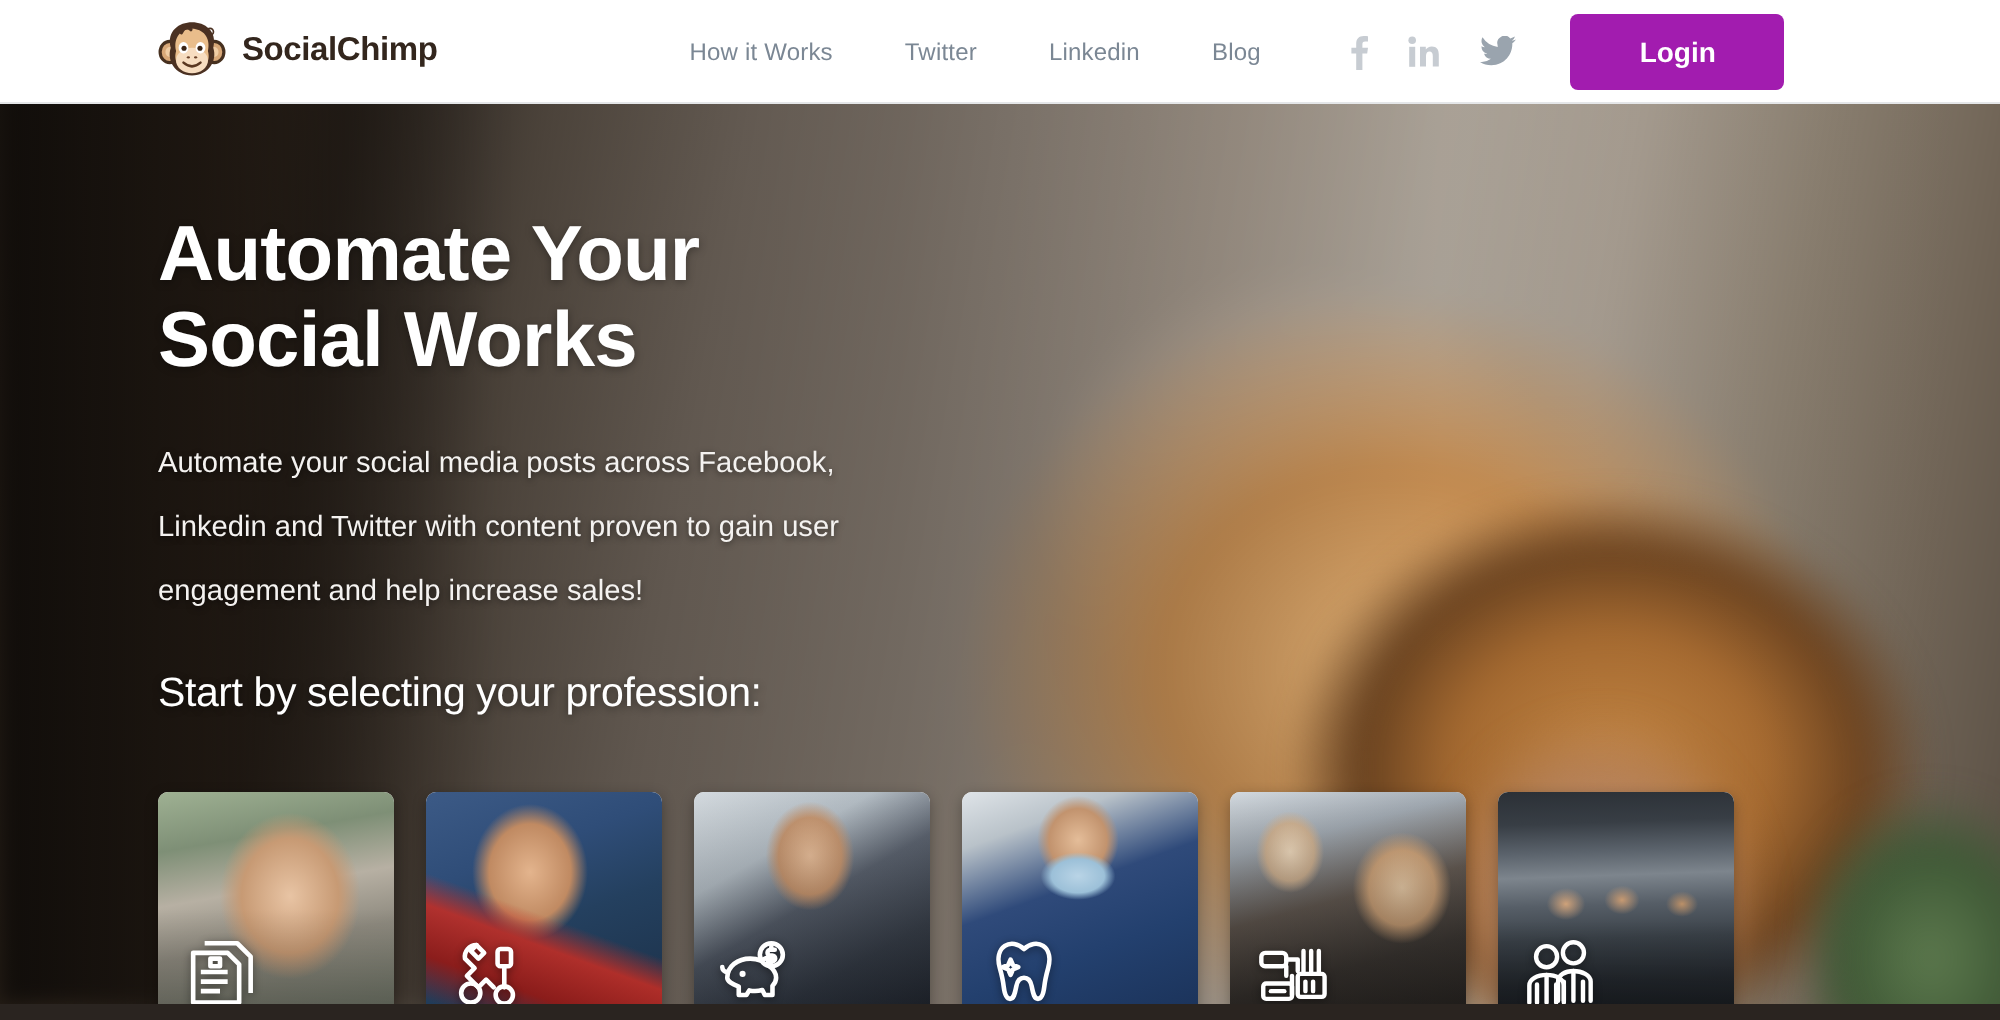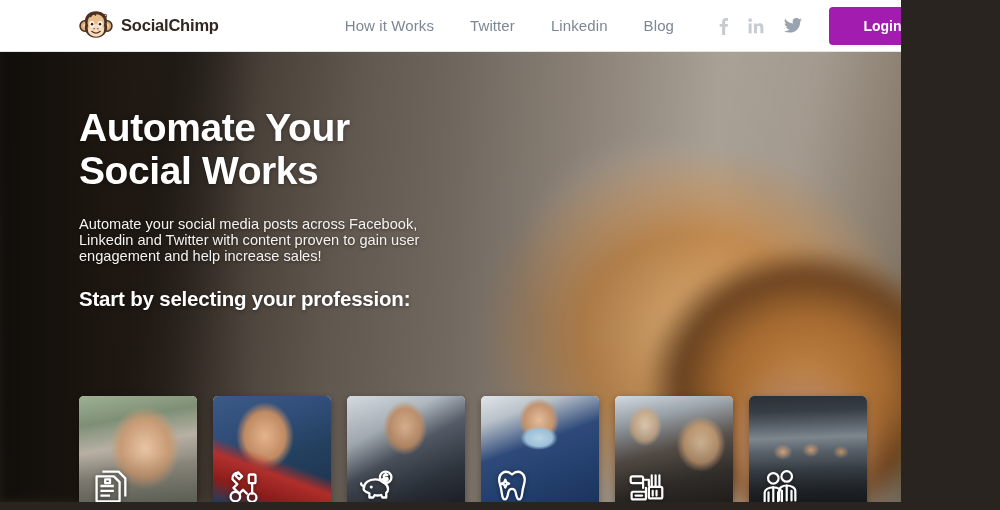--- a/index.html
+++ b/index.html
@@ -2,39 +2,39 @@
 <html><head>
 <meta charset="utf-8">
 <style>
   * { box-sizing: border-box; margin: 0; padding: 0; }
   html, body {
     width: 1000px; height: 510px;
     overflow: hidden;
     font-family: "Liberation Sans", sans-serif;
     background: #2a2420;
   }
-  .page { position: relative; width: 901px; height: 510px; overflow: hidden; }
+  .page { position: relative; width: 1000px; height: 510px; overflow: hidden; }
 
   
   .header {
     position: absolute; top: 0; left: 0;
     width: 1000px; height: 52px;
     background: #ffffff;
     border-bottom: 1px solid #e4e6e8;
     display: flex; align-items: center;
     z-index: 20;
   }
   .brand { display: flex; align-items: center; margin-left: 79px; gap: 8px; cursor: pointer; }
   .brand-mark { width: 34px; height: 32px; display: block; }
   .brand-name {
     font-size: 16.5px; font-weight: bold; color: #33261d; letter-spacing: -0.2px;
   }
   .nav { display: flex; align-items: center; gap: 36px; margin-left: 126px; }
   .nav a {
-    font-size: 15px; color: #7b8794; text-decoration: none; letter-spacing: .1px;
+    font-size: 12px; color: #7b8794; text-decoration: none; letter-spacing: .1px;
   }
   .social { display: flex; align-items: center; gap: 20px; margin-left: 45px; }
   .social span { color: #c2c8ce; display: inline-flex; align-items: center; justify-content: center; }
   .login-btn {
     margin-left: 27px;
     width: 107px; height: 38px;
     background: #a21caf;
     border: none; border-radius: 4px;
     color: #ffffff; font-size: 14px; font-weight: bold;
     font-family: "Liberation Sans", sans-serif;
@@ -96,27 +96,27 @@
   .hero-title {
     margin-top: 62px;
     font-size: 39px; line-height: 43px;
     font-weight: bold; color: #ffffff;
     letter-spacing: -0.4px;
     max-width: 400px;
     text-shadow: 0 1px 4px rgba(0,0,0,.35);
   }
   .hero-sub {
     margin-top: 24px;
-    font-size: 14.6px; line-height: 16px;
+    font-size: 14.6px; line-height: 32px;
     color: #f4f2f0; max-width: 390px;
     text-shadow: 0 1px 3px rgba(0,0,0,.5);
   }
   .hero-prompt {
     margin-top: 23px;
-    font-size: 20.5px; font-weight: bold; color: #ffffff;
+    font-size: 20.5px; font-weight: normal; color: #ffffff;
     letter-spacing: -0.2px;
     text-shadow: 0 1px 4px rgba(0,0,0,.45);
   }
 
   
   .cards {
     position: absolute; left: 79px; top: 352px;
     display: flex; gap: 16px;
   }
   .card {

